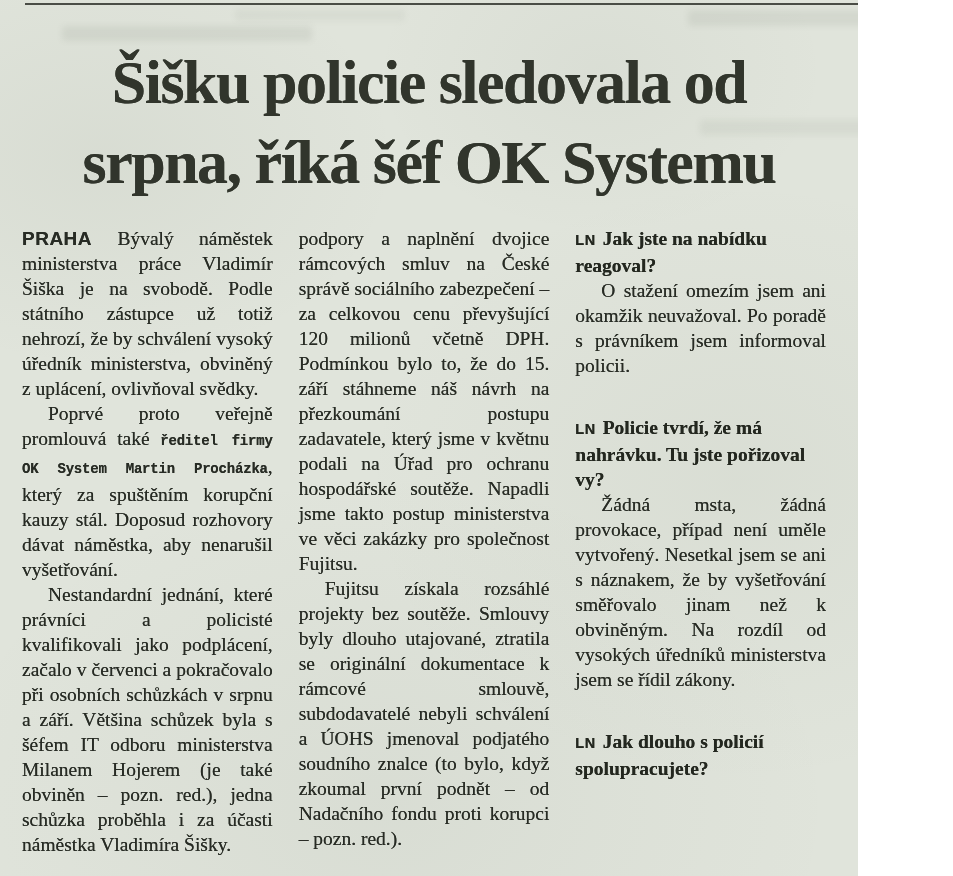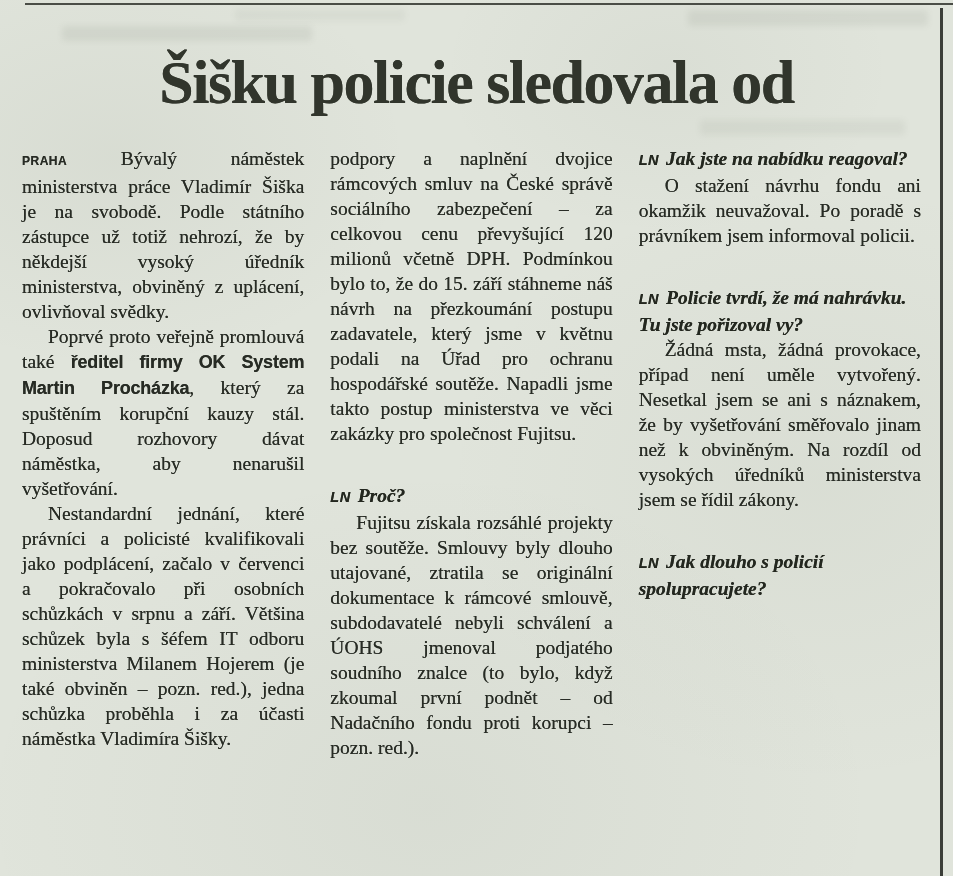--- a/index.html
+++ b/index.html
@@ -1,21 +1,21 @@
 <!DOCTYPE html>
 <html lang="cs"><head>
 <meta charset="utf-8">
 <style>
   html, body { margin: 0; padding: 0; }
   body {
     width: 953px; height: 876px; overflow: hidden;
     font-family: "Liberation Serif", "DejaVu Serif", serif;
   }
   .page {
-    position: relative; width: 953px; height: 876px; overflow: hidden;
+    position: relative; width: 858px; height: 876px; overflow: hidden;
     background:
       radial-gradient(ellipse 420px 300px at 12% 18%, rgba(110,120,100,0.07), transparent 70%),
       radial-gradient(ellipse 520px 420px at 86% 55%, rgba(110,120,100,0.06), transparent 72%),
       radial-gradient(ellipse 640px 480px at 45% 92%, rgba(95,105,90,0.06), transparent 70%),
       radial-gradient(ellipse 300px 220px at 70% 8%, rgba(100,110,95,0.05), transparent 75%),
       #e0e4db;
     color: #272b24;
   }
   .top-rule {
     position: absolute; left: 25px; top: 3px; width: 928px; height: 2px;
@@ -60,39 +60,38 @@
     line-height: 25px;
     text-align: justify;
     color: #272b24;
     text-shadow: 0 0 0.35px rgba(39,43,36,0.8);
   }
   .indent { text-indent: 26px; }
 
   .dateline {
     font-family: "Liberation Sans", "DejaVu Sans", sans-serif;
     font-weight: 700;
-    font-size: 12px;
+    font-size: 19px;
     letter-spacing: 0.5px;
   }
   .boldsans {
-    font-family: Liberation Sans, sans-serif;
+    font-family: Liberation Mono, monospace;
     font-weight: 700;
-    font-size: 18px;
+    font-size: 14px;
     letter-spacing: -0.2px;
   }
   .ital { }
 
   .q {
     margin-top: 37px;
     font-size: 19.5px;
     line-height: 25px;
     font-weight: 700;
     color: #23271f;
     text-shadow: 0 0 0.4px rgba(35,39,31,0.85);
-    font-style: italic;
   }
   .col > :first-child { margin-top: 0; }
   .ln {
     font-family: "Liberation Sans", "DejaVu Sans", sans-serif;
     font-weight: 700;
     font-size: 14.5px;
     letter-spacing: 0.5px;
     margin-right: 7px;
   }
 </style>
@@ -102,43 +101,43 @@
 <div class="page">
   <div class="top-rule"></div>
   <div class="right-rule"></div>
   <div class="ghost g1"></div>
   <div class="ghost g2"></div>
   <div class="ghost g3"></div>
   <div class="ghost g4"></div>
 
   <h1 class="headline">
       <span class="hl-line">Šišku policie sledovala od</span>
+      <span class="hl-line">srpna, říká šéf OK Systemu</span>
     </h1>
 
   <div class="cols">
 
     <div class="col">
-      <p class="body"><span class="dateline">PRAHA</span><span> Bývalý náměstek ministerstva práce Vladimír Šiška je na svobodě. Podle státního zástupce už totiž nehrozí, že by někdejší vysoký úředník ministerstva, obviněný z uplácení, ovlivňoval svědky.</span></p>
+      <p class="body"><span class="dateline">PRAHA</span><span> Bývalý náměstek ministerstva práce Vladimír Šiška je na svobodě. Podle státního zástupce už totiž nehrozí, že by schválení vysoký úředník ministerstva, obviněný z uplácení, ovlivňoval svědky.</span></p>
       <p class="body indent"><span>Poprvé proto veřejně promlouvá také </span><span class="boldsans">ředitel firmy OK System Martin Procházka</span><span>, který za spuštěním korupční kauzy stál. Doposud rozhovory dávat náměstka, aby nenarušil vyšetřování.</span></p>
 
       <p class="body indent"><span>Nestandardní jednání, které právníci a policisté kvalifikovali jako podplácení, začalo v červenci a pokračovalo při osobních schůzkách v srpnu a září. Většina schůzek byla s šéfem IT odboru ministerstva Milanem Hojerem </span><span class="ital">(je také obviněn – pozn. red.)</span><span>, jedna schůzka proběhla i za účasti náměstka Vladimíra Šišky.</span></p>
 
     </div>
 
     <div class="col">
       <p class="body"><span>podpory a naplnění dvojice rámcových smluv na České správě sociálního zabezpečení – za celkovou cenu převyšující 120 milionů včetně DPH. Podmínkou bylo to, že do 15. září stáhneme náš návrh na přezkoumání postupu zadavatele, který jsme v květnu podali na Úřad pro ochranu hospodářské soutěže. Napadli jsme takto postup ministerstva ve věci zakázky pro společnost Fujitsu.</span></p>
 
-      <p class="q"><span class="ln">LN</span><span>Proč?</span></p>
       <p class="body indent"><span>Fujitsu získala rozsáhlé projekty bez soutěže. Smlouvy byly dlouho utajované, ztratila se originální dokumentace k rámcové smlouvě, subdodavatelé nebyli schválení a ÚOHS jmenoval podjatého soudního znalce </span><span class="ital">(to bylo, když zkoumal první podnět – od Nadačního fondu proti korupci – pozn. red.)</span><span>.</span></p>
 
     </div>
 
     <div class="col">
       <p class="q"><span class="ln">LN</span><span>Jak jste na nabídku reagoval?</span></p>
-      <p class="body indent"><span>O stažení návrhu fondu ani okamžik neuvažoval. Po poradě s právníkem jsem informoval policii.</span></p>
+      <p class="body indent"><span>O stažení omezím jsem ani okamžik neuvažoval. Po poradě s právníkem jsem informoval policii.</span></p>
 
       <p class="q"><span class="ln">LN</span><span>Policie tvrdí, že má nahrávku. Tu jste pořizoval vy?</span></p>
 
       <p class="body indent"><span>Žádná msta, žádná provokace, případ není uměle vytvořený. Nesetkal jsem se ani s náznakem, že by vyšetřování směřovalo jinam než k obviněným. Na rozdíl od vysokých úředníků ministerstva jsem se řídil zákony.</span></p>
 
       <p class="q"><span class="ln">LN</span><span>Jak dlouho s policií spolupracujete?</span></p>
 
     </div>
 
   </div>

